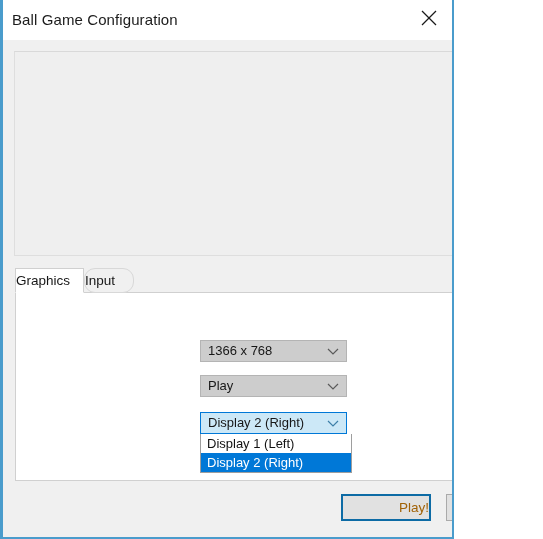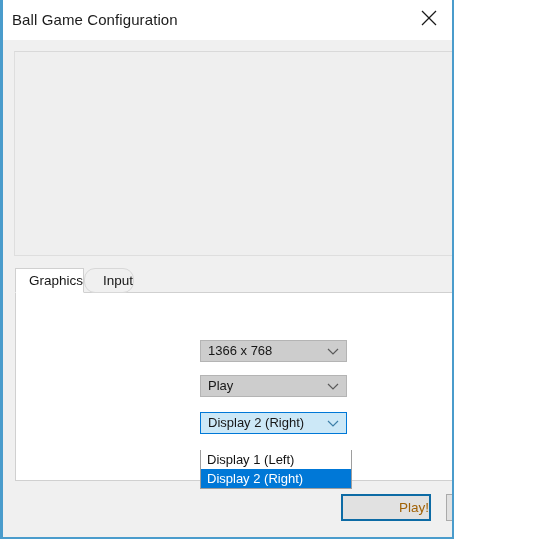--- a/index.html
+++ b/index.html
@@ -74,21 +74,21 @@
     width: 515px;
   }
   .tab {
     position: absolute;
     top: 0;
     height: 25px;
     box-sizing: border-box;
     font-size: 13.5px;
     color: #161616;
     line-height: 23px;
-    text-align: right;
+    text-align: left;
     cursor: default;
     white-space: nowrap;
   }
   .tab.active {
     background: #ffffff;
     border: 1px solid #d0d0d0;
     border-bottom: 1px solid #ffffff;
     z-index: 3;
   }
   .tab.inactive {
@@ -158,21 +158,20 @@
   #monitor-list {
     position: absolute;
     left: 197px;
     top: 434px;
     width: 152px;
     box-sizing: border-box;
     background: #ffffff;
     border: 1px solid #9e9e9e;
     border-top: none;
     z-index: 10;
-    margin-top: 16px;
   }
   .opt {
     height: 19px;
     line-height: 19px;
     padding-left: 6px;
     font-size: 13px;
     color: #121212;
     white-space: nowrap;
     cursor: default;
   }

